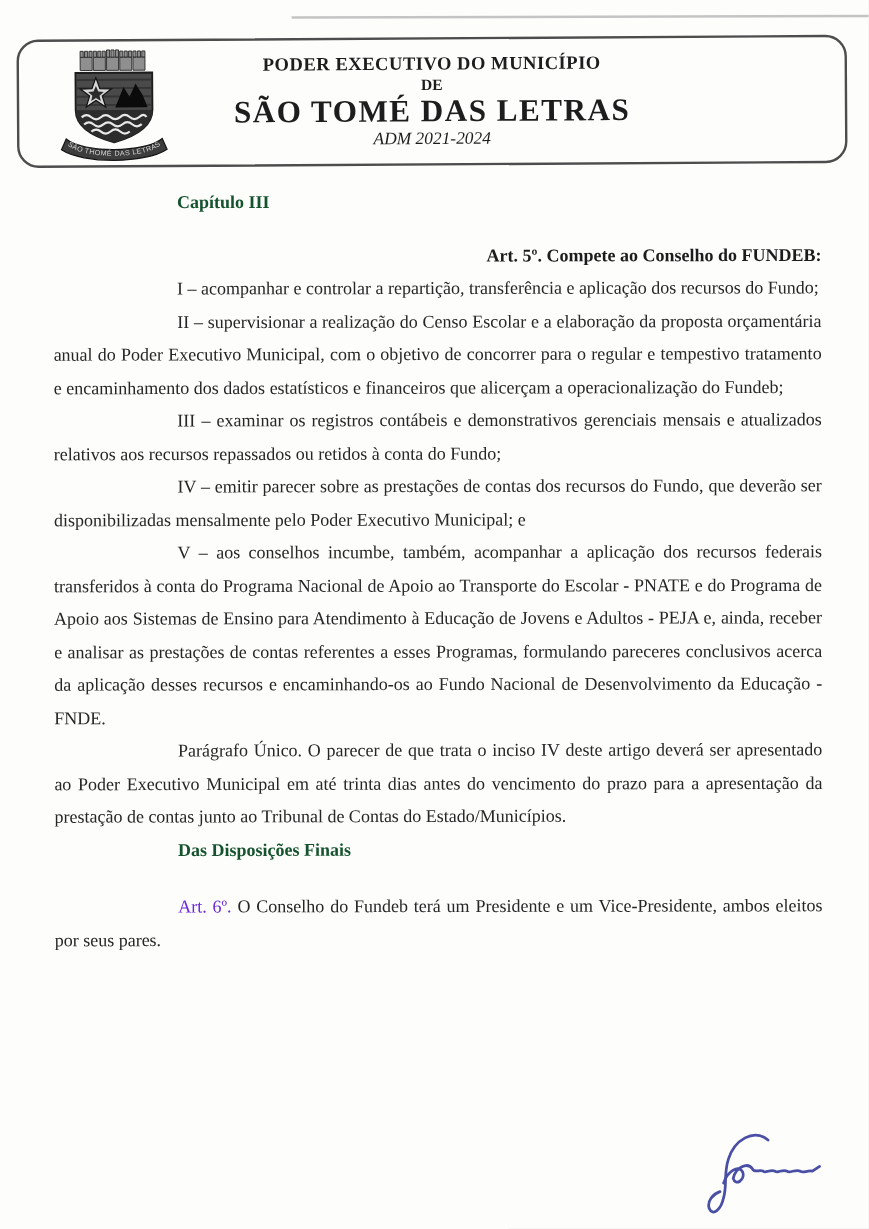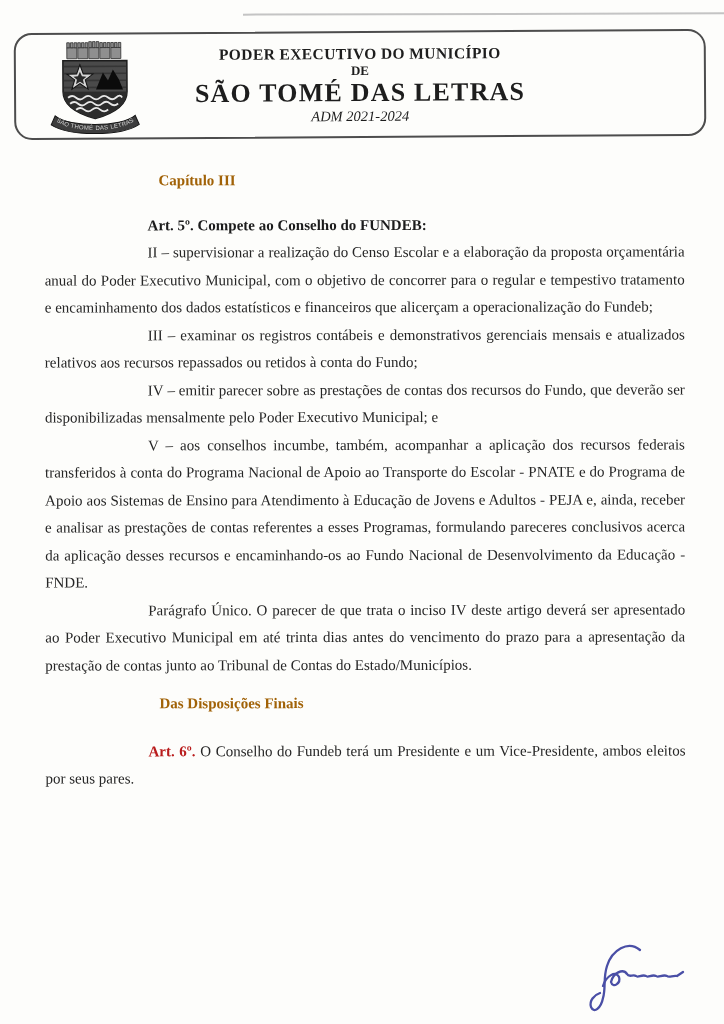--- a/index.html
+++ b/index.html
@@ -24,26 +24,26 @@
   .h-line2 { font-weight:bold; font-size:13px; line-height:15px; }
   .h-line3 { font-weight:bold; font-size:26px; letter-spacing:1.2px; line-height:29px; }
   .h-line4 { font-style:italic; font-size:14.5px; line-height:18px; }
 
   
   .content {
     position:absolute; left:45px; top:156px; width:640px;
     font-size:15px; line-height:27.5px; text-align:justify;
     transform:rotate(-0.1deg);
   }
-  .chap   { margin:11px; font-weight:bold; font-size:15px; text-indent:103px; text-align:left; color:#a16207; }
-  .art-head { margin:17px 0 0 0; font-weight:bold; text-indent:103px; text-align:left; color:#1c1c1c; }
+  .chap   { margin:0; font-weight:bold; font-size:15px; text-indent:103px; text-align:left; color:#14532d; }
+  .art-head { margin:17px 0 0 0; font-weight:bold; text-indent:103px; text-align:right; color:#1c1c1c; }
   .para   { margin:0; text-indent:103px; }
   .chap4  { margin-top:26px; }
   .art6   { margin-top:20px; }
-  .b      { font-weight:bold; color:#b91c1c; }
+  .b      { font-weight:normal; color:#6d28d9; }
 
   
   .signature { position:absolute; left:576px; top:936px; width:120px; height:80px; }
 </style>
 </head>
 <body>
 
 <div class="page">
 
   <div class="scan-line"></div>
@@ -122,20 +122,21 @@
       <div class="h-line3">SÃO TOMÉ DAS LETRAS</div>
       <div class="h-line4">ADM 2021-2024</div>
     </div>
   </div>
 
   <div class="content">
     <p class="chap">Capítulo III</p>
 
     <p class="art-head">Art. 5º. Compete ao Conselho do FUNDEB:</p>
 
+    <p class="para">I – acompanhar e controlar a repartição, transferência e aplicação dos recursos do Fundo;</p>
     <p class="para">II – supervisionar a realização do Censo Escolar e a elaboração da proposta orçamentária anual do Poder Executivo Municipal, com o objetivo de concorrer para o regular e tempestivo tratamento e encaminhamento dos dados estatísticos e financeiros que alicerçam a operacionalização do Fundeb;</p>
     <p class="para">III – examinar os registros contábeis e demonstrativos gerenciais mensais e atualizados relativos aos recursos repassados ou retidos à conta do Fundo;</p>
     <p class="para">IV – emitir parecer sobre as prestações de contas dos recursos do Fundo, que deverão ser disponibilizadas mensalmente pelo Poder Executivo Municipal; e</p>
     <p class="para">V – aos conselhos incumbe, também, acompanhar a aplicação dos recursos federais transferidos à conta do Programa Nacional de Apoio ao Transporte do Escolar - PNATE e do Programa de Apoio aos Sistemas de Ensino para Atendimento à Educação de Jovens e Adultos - PEJA e, ainda, receber e analisar as prestações de contas referentes a esses Programas, formulando pareceres conclusivos acerca da aplicação desses recursos e encaminhando-os ao Fundo Nacional de Desenvolvimento da Educação - FNDE.</p>
 
     <p class="para">Parágrafo Único. O parecer de que trata o inciso IV deste artigo deverá ser apresentado ao Poder Executivo Municipal em até trinta dias antes do vencimento do prazo para a apresentação da prestação de contas junto ao Tribunal de Contas do Estado/Municípios.</p>
 
     <p class="chap">Das Disposições Finais</p>
 
     <p class="para art6"><span class="b">Art. 6º.</span> <span>O Conselho do Fundeb terá um Presidente e um Vice-Presidente, ambos eleitos por seus pares.</span></p>

